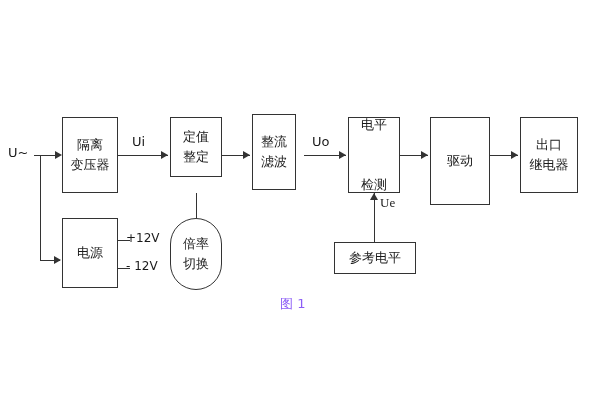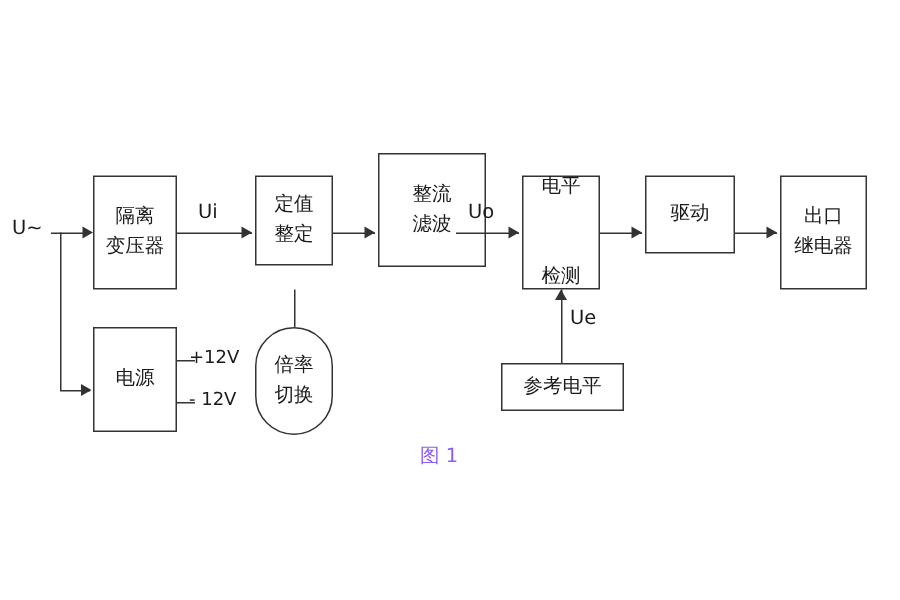--- a/index.html
+++ b/index.html
@@ -98,38 +98,38 @@
   <div class="lbl" style="left:132px; top:134px;">Ui</div>
 
   <div class="box" style="left:170px; top:117px; width:52px; height:60px;">
     <span class="line">定值</span>
     <span class="line">整定</span>
   </div>
 
   <div class="wire-h" style="left:222px; top:155px; width:28px;"></div>
   <div class="arrow-r" style="left:243px; top:151px;"></div>
 
-  <div class="box" style="left:252px; top:102px; width:72px; height:76px;">
+  <div class="box" style="left:252px; top:114px; width:44px; height:76px;">
     <span class="line">整流</span>
     <span class="line">滤波</span>
   </div>
 
   <div class="wire-h" style="left:304px; top:155px; width:42px;"></div>
   <div class="arrow-r" style="left:339px; top:151px;"></div>
   <div class="lbl" style="left:312px; top:134px;">Uo</div>
 
   <div class="box" style="left:348px; top:117px; width:52px; height:76px;gap:40px;">
     <span class="line">电平</span>
     <span class="line">检测</span>
   </div>
 
   <div class="wire-h" style="left:400px; top:155px; width:28px;"></div>
   <div class="arrow-r" style="left:421px; top:151px;"></div>
 
-  <div class="box" style="left:430px; top:117px; width:60px; height:52px;">
+  <div class="box" style="left:430px; top:117px; width:60px; height:88px;">
     <span class="line">驱动</span>
   </div>
 
   <div class="wire-h" style="left:490px; top:155px; width:28px;"></div>
   <div class="arrow-r" style="left:511px; top:151px;"></div>
 
   <div class="box" style="left:520px; top:117px; width:58px; height:76px;">
     <span class="line">出口</span>
     <span class="line">继电器</span>
   </div>
@@ -146,21 +146,21 @@
 
   <div class="box" style="left:170px; top:218px; width:52px; height:72px;border-radius:26px;">
     <span class="line">倍率</span>
     <span class="line">切换</span>
   </div>
 
   <div class="wire-v" style="left:196px; top:193px; height:25px;"></div>
 
   <div class="wire-v" style="left:374px; top:193px; height:49px;"></div>
   <div class="arrow-u" style="left:370px; top:193px;"></div>
-  <div class="lbl" style="left:380px; top:205px;">Ue</div>
+  <div class="lbl" style="left:380px; top:195px;font-family:Liberation Serif, serif;">Ue</div>
 
   <div class="box" style="left:334px; top:242px; width:82px; height:32px;">
     <span class="line">参考电平</span>
   </div>
 
   <div class="caption" style="left:280px; top:295px;">图 1</div>
 
 </div>
 
 </body></html>

